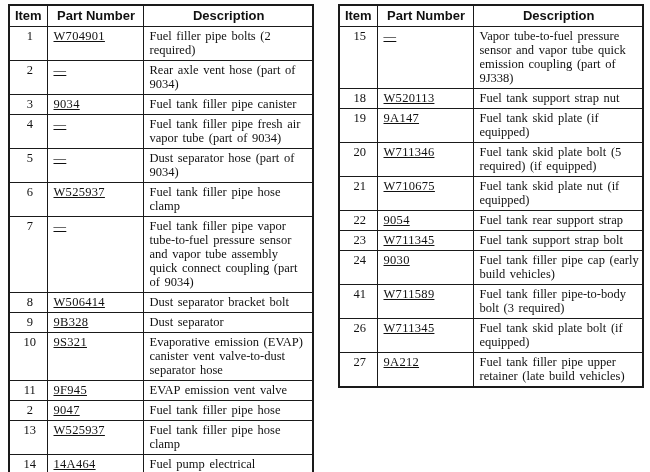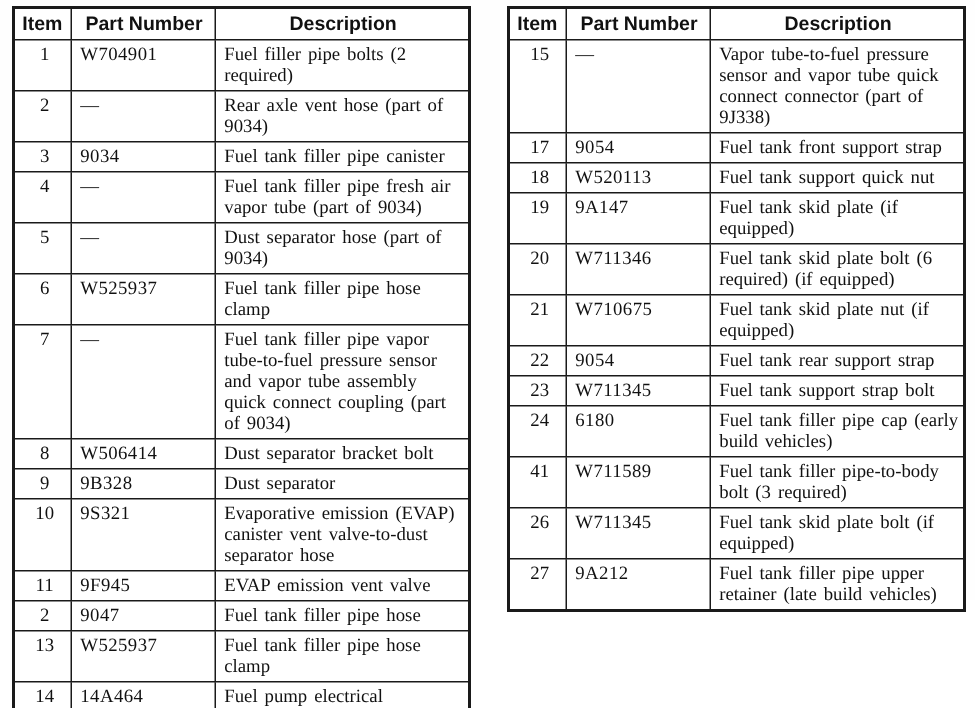--- a/index.html
+++ b/index.html
@@ -49,21 +49,21 @@
   table.parts td {
     font-size: 12.5px;
     line-height: 14px;
     padding: 2px 3px 3px 6px;
   }
   td.c-item {
     text-align: center;
     padding-left: 1px;
     padding-right: 1px;
   }
-  td.c-part { letter-spacing: 0.3px; }
+  td.c-part { letter-spacing: 0.3px; text-decoration: underline; }
   td.c-desc { word-spacing: 1.5px; }
   col.w-item { width: 38px; }
   col.w-part { width: 96px; }
   col.w-desc { width: 170px; }
 </style>
 </head>
 <body>
 
 <div class="page">
   <div class="tables-wrap">
@@ -169,60 +169,55 @@
           <tr>
             <th class="h-item">Item</th>
             <th>Part Number</th>
             <th>Description</th>
           </tr>
         </thead>
         <tbody>
           <tr>
             <td class="c-item">15</td>
             <td class="c-part">—</td>
-            <td class="c-desc">Vapor tube-to-fuel pressure sensor and vapor tube quick connect connector (part of 9J338)</td>
-          </tr>
-          <tr>
-            <td class="c-item">17</td>
-            <td class="c-part">9054</td>
-            <td class="c-desc">Fuel tank front support strap</td>
+            <td class="c-desc">Vapor tube-to-fuel pressure sensor and vapor tube quick emission coupling (part of 9J338)</td>
           </tr>
           <tr>
             <td class="c-item">18</td>
             <td class="c-part">W520113</td>
-            <td class="c-desc">Fuel tank support quick nut</td>
+            <td class="c-desc">Fuel tank support strap nut</td>
           </tr>
           <tr>
             <td class="c-item">19</td>
             <td class="c-part">9A147</td>
             <td class="c-desc">Fuel tank skid plate (if equipped)</td>
           </tr>
           <tr>
             <td class="c-item">20</td>
             <td class="c-part">W711346</td>
-            <td class="c-desc">Fuel tank skid plate bolt (6 required) (if equipped)</td>
+            <td class="c-desc">Fuel tank skid plate bolt (5 required) (if equipped)</td>
           </tr>
           <tr>
             <td class="c-item">21</td>
             <td class="c-part">W710675</td>
             <td class="c-desc">Fuel tank skid plate nut (if equipped)</td>
           </tr>
           <tr>
             <td class="c-item">22</td>
             <td class="c-part">9054</td>
             <td class="c-desc">Fuel tank rear support strap</td>
           </tr>
           <tr>
             <td class="c-item">23</td>
             <td class="c-part">W711345</td>
             <td class="c-desc">Fuel tank support strap bolt</td>
           </tr>
           <tr>
             <td class="c-item">24</td>
-            <td class="c-part">6180</td>
+            <td class="c-part">9030</td>
             <td class="c-desc">Fuel tank filler pipe cap (early build vehicles)</td>
           </tr>
           <tr>
             <td class="c-item">41</td>
             <td class="c-part">W711589</td>
             <td class="c-desc">Fuel tank filler pipe-to-body bolt (3 required)</td>
           </tr>
           <tr>
             <td class="c-item">26</td>
             <td class="c-part">W711345</td>

